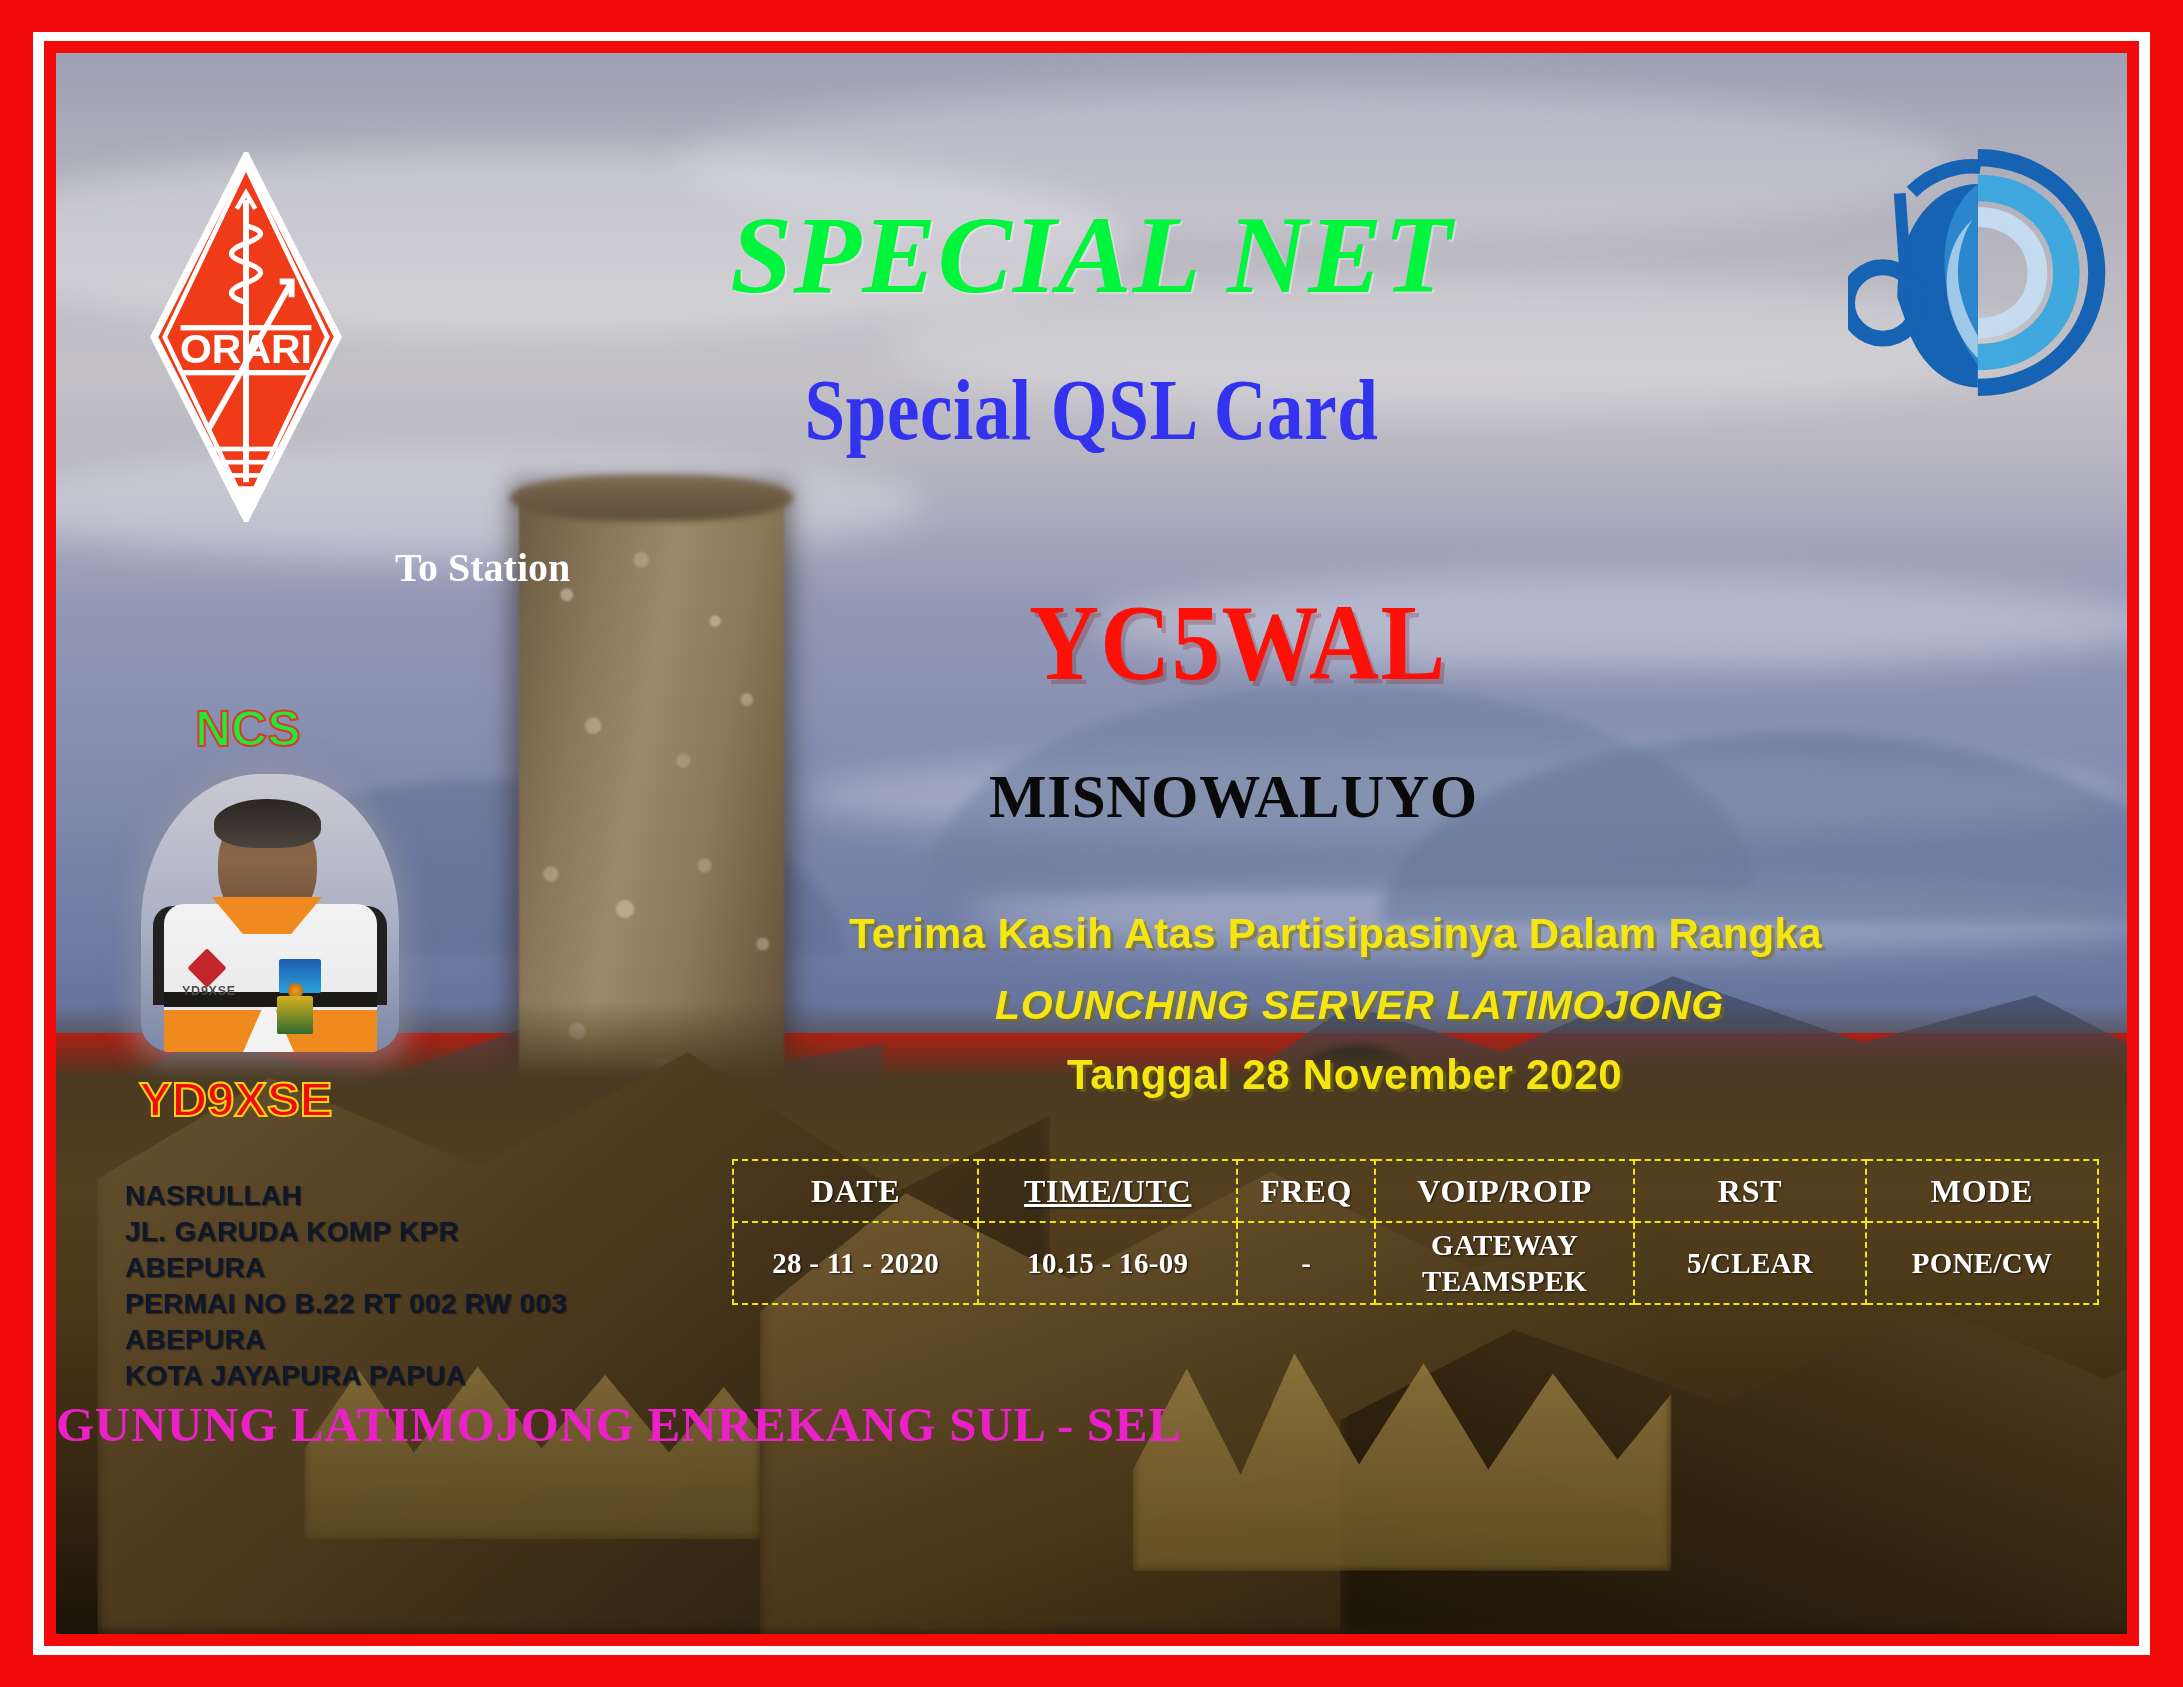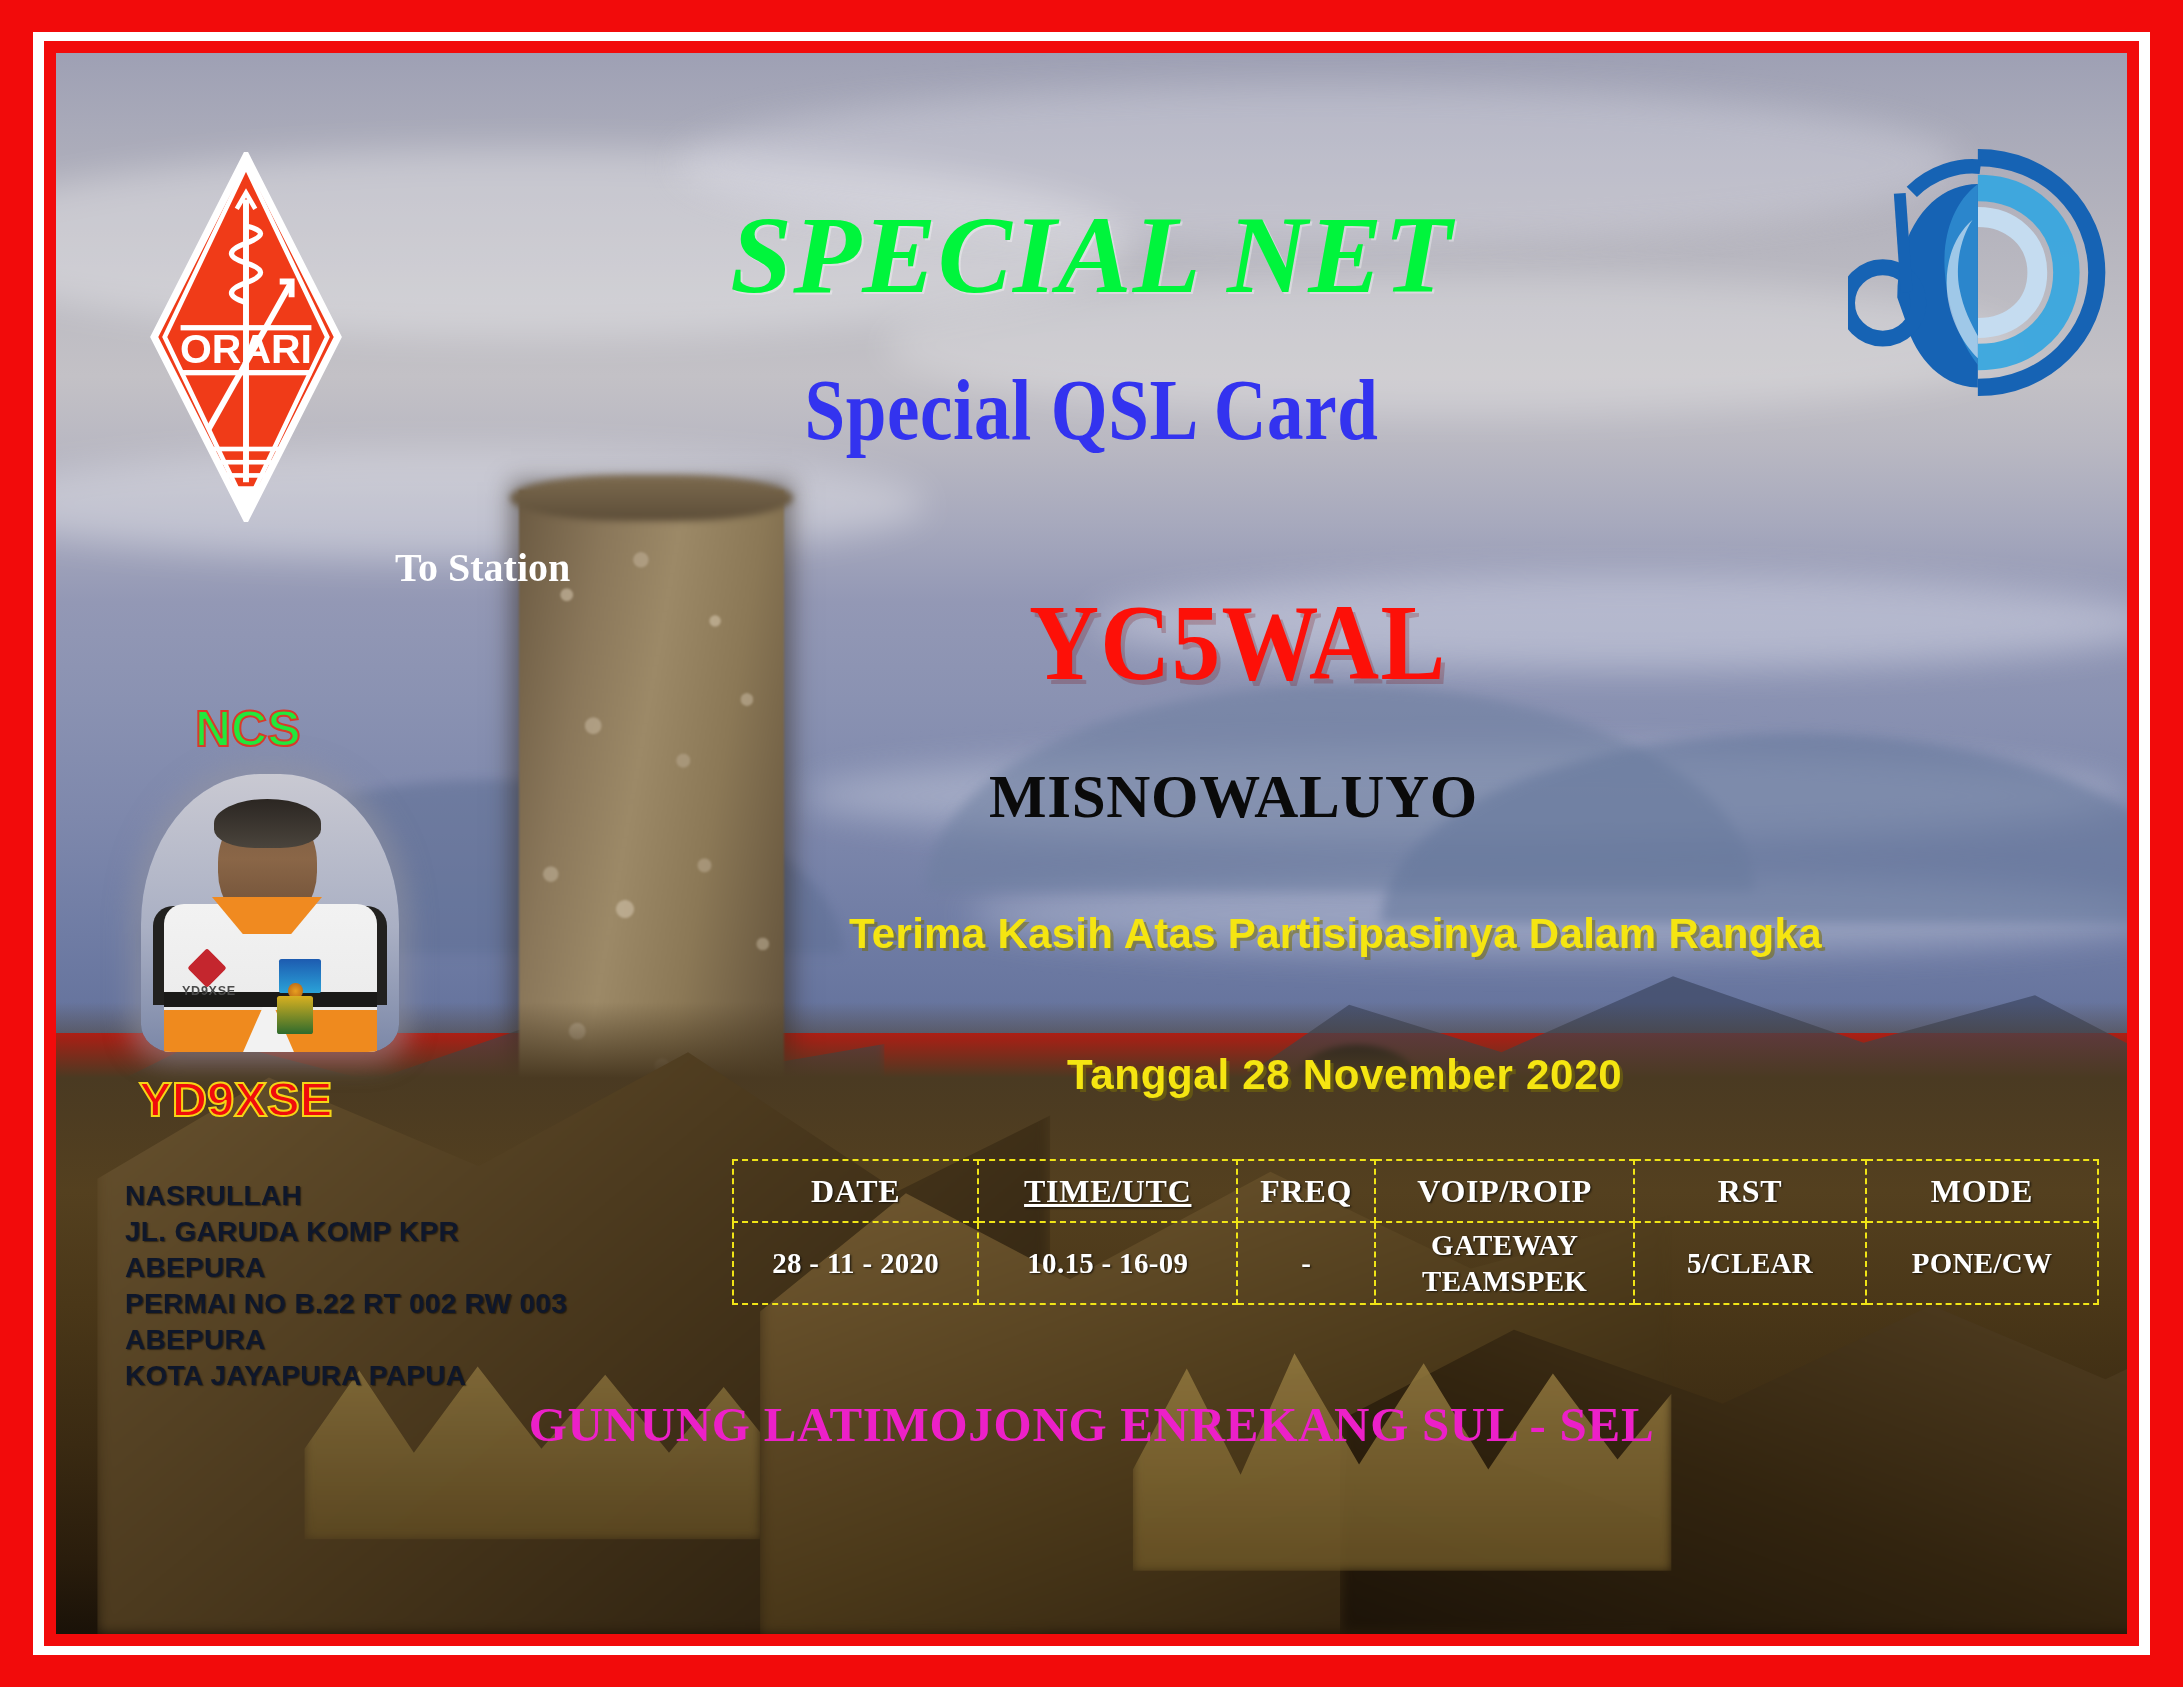--- a/index.html
+++ b/index.html
@@ -113,21 +113,21 @@
 
   .ylw{font-weight:bold;color:#f5e511;text-shadow:3.3px 3.3px 0 rgba(120,110,10,.55);}
   #thanks1{left:793px;top:857px;font-size:42px;letter-spacing:0.3px;}
   #thanks2{left:939px;top:929px;font-size:41px;font-style:italic;letter-spacing:0.7px;}
   #thanks3{left:1011px;top:998px;font-size:42px;letter-spacing:0.7px;}
 
   #addrblock{position:absolute;left:69px;top:1125px;color:#0f172a;
     font-size:28px;font-weight:bold;line-height:36px;letter-spacing:0.3px;
     text-shadow:1.3px 1.3px 1.3px rgba(0,0,0,.5);}
 
-  #location{left:0;right:0;top:1343px;text-align:center;
+  #location{left:0;right:0;top:1343px;text-align:left;
     font-family:"Liberation Serif",serif;font-weight:bold;font-size:49px;color:#ec20c8;
     letter-spacing:0.7px;}
 
   
   #qtable{position:absolute;left:676px;top:1106px;width:1367px;
     border-collapse:collapse;table-layout:fixed;}
   #qtable td{border:2.6px dashed #f0e416;color:#ffffff;text-align:center;
     font-family:"Liberation Serif",serif;font-weight:bold;
     text-shadow:1.3px 1.3px 2px rgba(0,0,0,.65);}
   #qtable tr.head td{height:58px;font-size:32px;letter-spacing:0.7px;vertical-align:middle;}
@@ -263,20 +263,21 @@
 
     <div class="tx" id="title">SPECIAL NET</div>
     <div class="tx" id="subtitle">Special QSL Card</div>
     <div class="tx" id="tostation">To Station</div>
     <div class="tx" id="ncs">NCS</div>
     <div class="tx" id="ycall">YD9XSE</div>
     <div class="tx" id="callsign">YC5WAL</div>
     <div class="tx" id="opname">MISNOWALUYO</div>
 
     <div class="tx ylw" id="thanks1">Terima Kasih Atas Partisipasinya Dalam Rangka</div>
+    <div class="tx ylw" id="thanks2">LOUNCHING SERVER LATIMOJONG</div>
     <div class="tx ylw" id="thanks3">Tanggal  28  November  2020</div>
 
     <div id="addrblock">
       <div>NASRULLAH</div>
       <div>JL. GARUDA KOMP KPR</div>
       <div>ABEPURA</div>
       <div>PERMAI NO B.22 RT 002 RW 003</div>
       <div>ABEPURA</div>
       <div>KOTA JAYAPURA PAPUA</div>
     </div>

